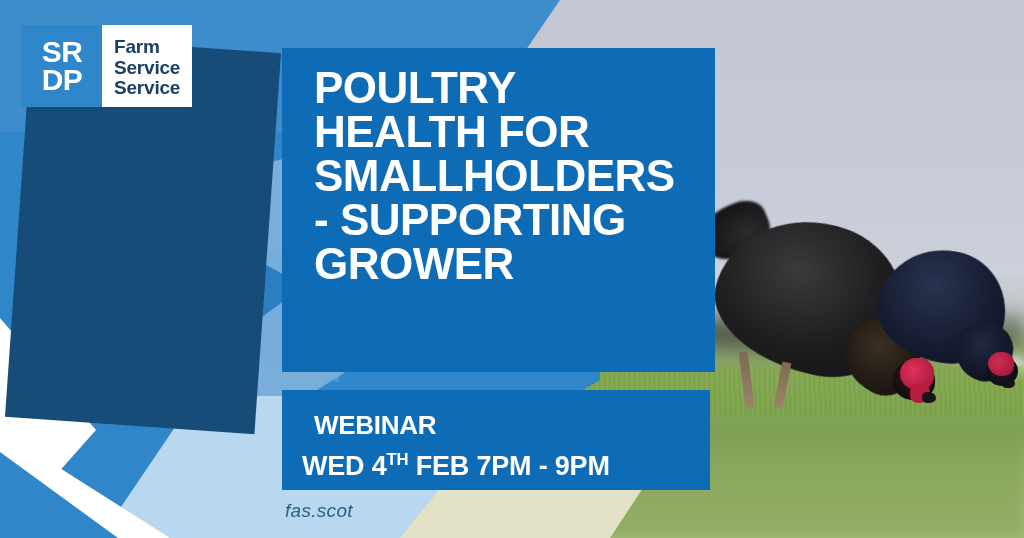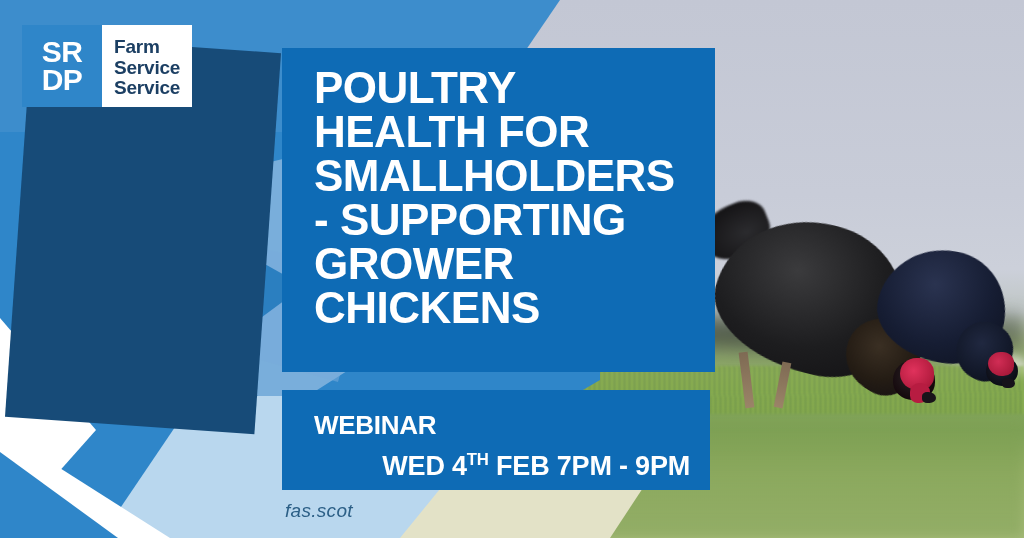--- a/index.html
+++ b/index.html
@@ -365,21 +365,20 @@
     font-family: "Liberation Sans", sans-serif;
   }
   .webinar-date {
     color: #ffffff;
     font-weight: 800;
     font-size: 27px;
     line-height: 1.15;
     margin: 2px 0 0 0;
     letter-spacing: -0.2px;
     font-family: "Liberation Sans", sans-serif;
-    text-align: right;
   }
   .webinar-date sup {
     font-size: 0.62em;
     vertical-align: super;
     line-height: 0;
   }
 
   .site-url {
     position: absolute;
     left: 285px; top: 500px;
@@ -456,21 +455,20 @@
       <div class="fas-line">Service</div>
     </div>
   </div>
 
   <div class="title-box">
     <div class="title-text">POULTRY</div>
     <div class="title-text">HEALTH FOR</div>
     <div class="title-text">SMALLHOLDERS</div>
     <div class="title-text">- SUPPORTING</div>
     <div class="title-text">GROWER</div>
-    <div class="title-text">CHICKENS</div>
   </div>
 
   <div class="webinar-box">
     <div class="webinar-title">WEBINAR</div>
     <div class="webinar-date"><span>WED 4</span><sup>TH</sup><span> FEB 7PM - 9PM</span></div>
   </div>
 
   <div class="site-url">fas.scot</div>
 
 </div>

